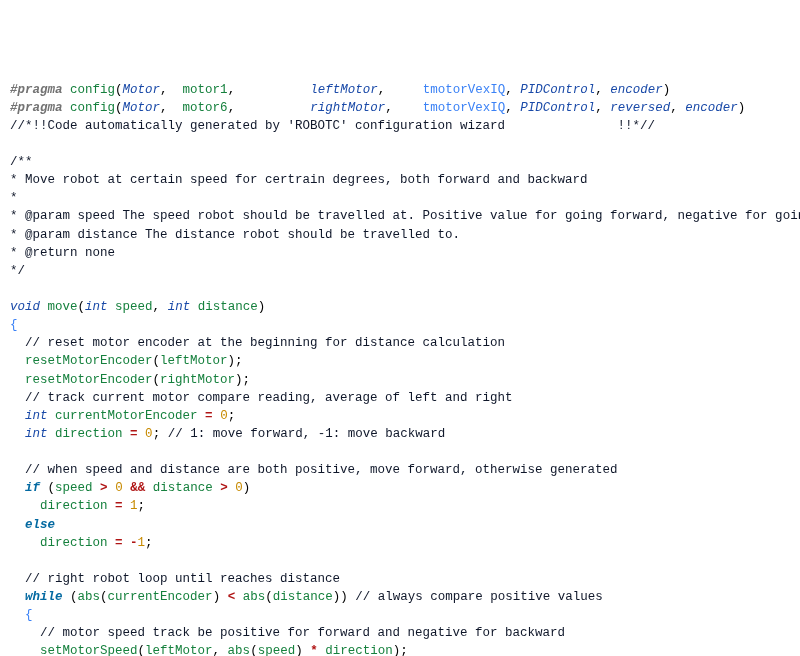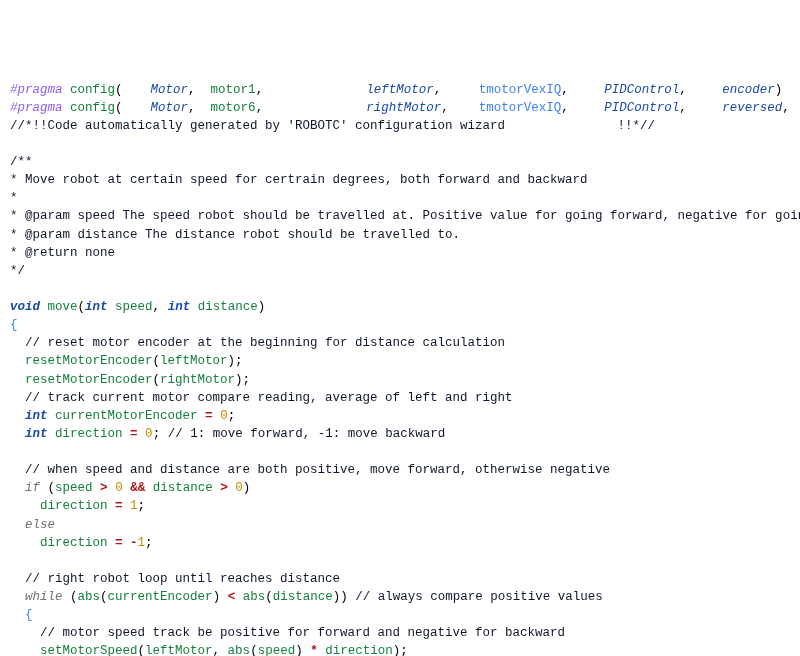--- a/index.html
+++ b/index.html
@@ -7,24 +7,24 @@
     padding: 8px 10px;
     background: #ffffff;
     font-family: "Courier New", Courier, monospace;
     font-size: 12.5px;
     line-height: 1.45;
     white-space: pre;
     color: #000;
     width: 800px;
     box-sizing: border-box;
   }
-  .kw-pragma { color: #8b5cf6; font-weight: normal; font-style: italic; }
-  .kw-type   { color: #1a4aa8; font-weight: bold; font-style: italic; }
-  .kw-ctrl   { color: #737373; font-weight: normal; font-style: italic; }
-  .ident     { color: #1a4aa8; font-style: italic; margin-left: 28px; }
+  .kw-pragma { color: #737373; font-weight: bold; font-style: italic; }
+  .kw-type   { color: #1a4aa8; font-weight: normal; font-style: italic; }
+  .kw-ctrl   { color: #0369a1; font-weight: bold; font-style: italic; }
+  .ident     { color: #1a4aa8; font-style: italic; }
   .comment   { color: #0f172a; }
   .num       { color: #c78a00; }
   .vexconst  { color: #3b82f6; }
   .punct     { color: #000; }
   .black     { color: #15803d; }
   .op        { color: #b01515; font-weight: bold; }
 </style>
 </head>
 <body>
 
@@ -44,21 +44,21 @@
 
 <span class="kw-type">void</span> <span class="black">move</span><span class="punct">(</span><span class="kw-type">int</span> <span class="black">speed</span><span class="punct">,</span> <span class="kw-type">int</span> <span class="black">distance</span><span class="punct">)</span>
 <span class="vexconst">{</span>
   <span class="comment">// reset motor encoder at the beginning for distance calculation</span>
   <span class="black">resetMotorEncoder</span><span class="punct">(</span><span class="black">leftMotor</span><span class="punct">);</span>
   <span class="black">resetMotorEncoder</span><span class="punct">(</span><span class="black">rightMotor</span><span class="punct">);</span>
   <span class="comment">// track current motor compare reading, average of left and right</span>
   <span class="kw-type">int</span> <span class="black">currentMotorEncoder</span> <span class="op">=</span> <span class="num">0</span><span class="punct">;</span>
   <span class="kw-type">int</span> <span class="black">direction</span> <span class="op">=</span> <span class="num">0</span><span class="punct">;</span> <span class="comment">// 1: move forward, -1: move backward</span>
 
-  <span class="comment">// when speed and distance are both positive, move forward, otherwise negative</span>
+  <span class="comment">// when speed and distance are both positive, move forward, otherwise generated</span>
   <span class="kw-ctrl">if</span> <span class="punct">(</span><span class="black">speed</span> <span class="op">&gt;</span> <span class="num">0</span> <span class="op">&amp;&amp;</span> <span class="black">distance</span> <span class="op">&gt;</span> <span class="num">0</span><span class="punct">)</span>
     <span class="black">direction</span> <span class="op">=</span> <span class="num">1</span><span class="punct">;</span>
   <span class="kw-ctrl">else</span>
     <span class="black">direction</span> <span class="op">=</span> <span class="op">-</span><span class="num">1</span><span class="punct">;</span>
 
   <span class="comment">// right robot loop until reaches distance</span>
   <span class="kw-ctrl">while</span> <span class="punct">(</span><span class="black">abs</span><span class="punct">(</span><span class="black">currentEncoder</span><span class="punct">)</span> <span class="op">&lt;</span> <span class="black">abs</span><span class="punct">(</span><span class="black">distance</span><span class="punct">))</span> <span class="comment">// always compare positive values</span>
   <span class="vexconst">{</span>
     <span class="comment">// motor speed track be positive for forward and negative for backward</span>
     <span class="black">setMotorSpeed</span><span class="punct">(</span><span class="black">leftMotor</span><span class="punct">,</span> <span class="black">abs</span><span class="punct">(</span><span class="black">speed</span><span class="punct">)</span> <span class="op">*</span> <span class="black">direction</span><span class="punct">);</span>

